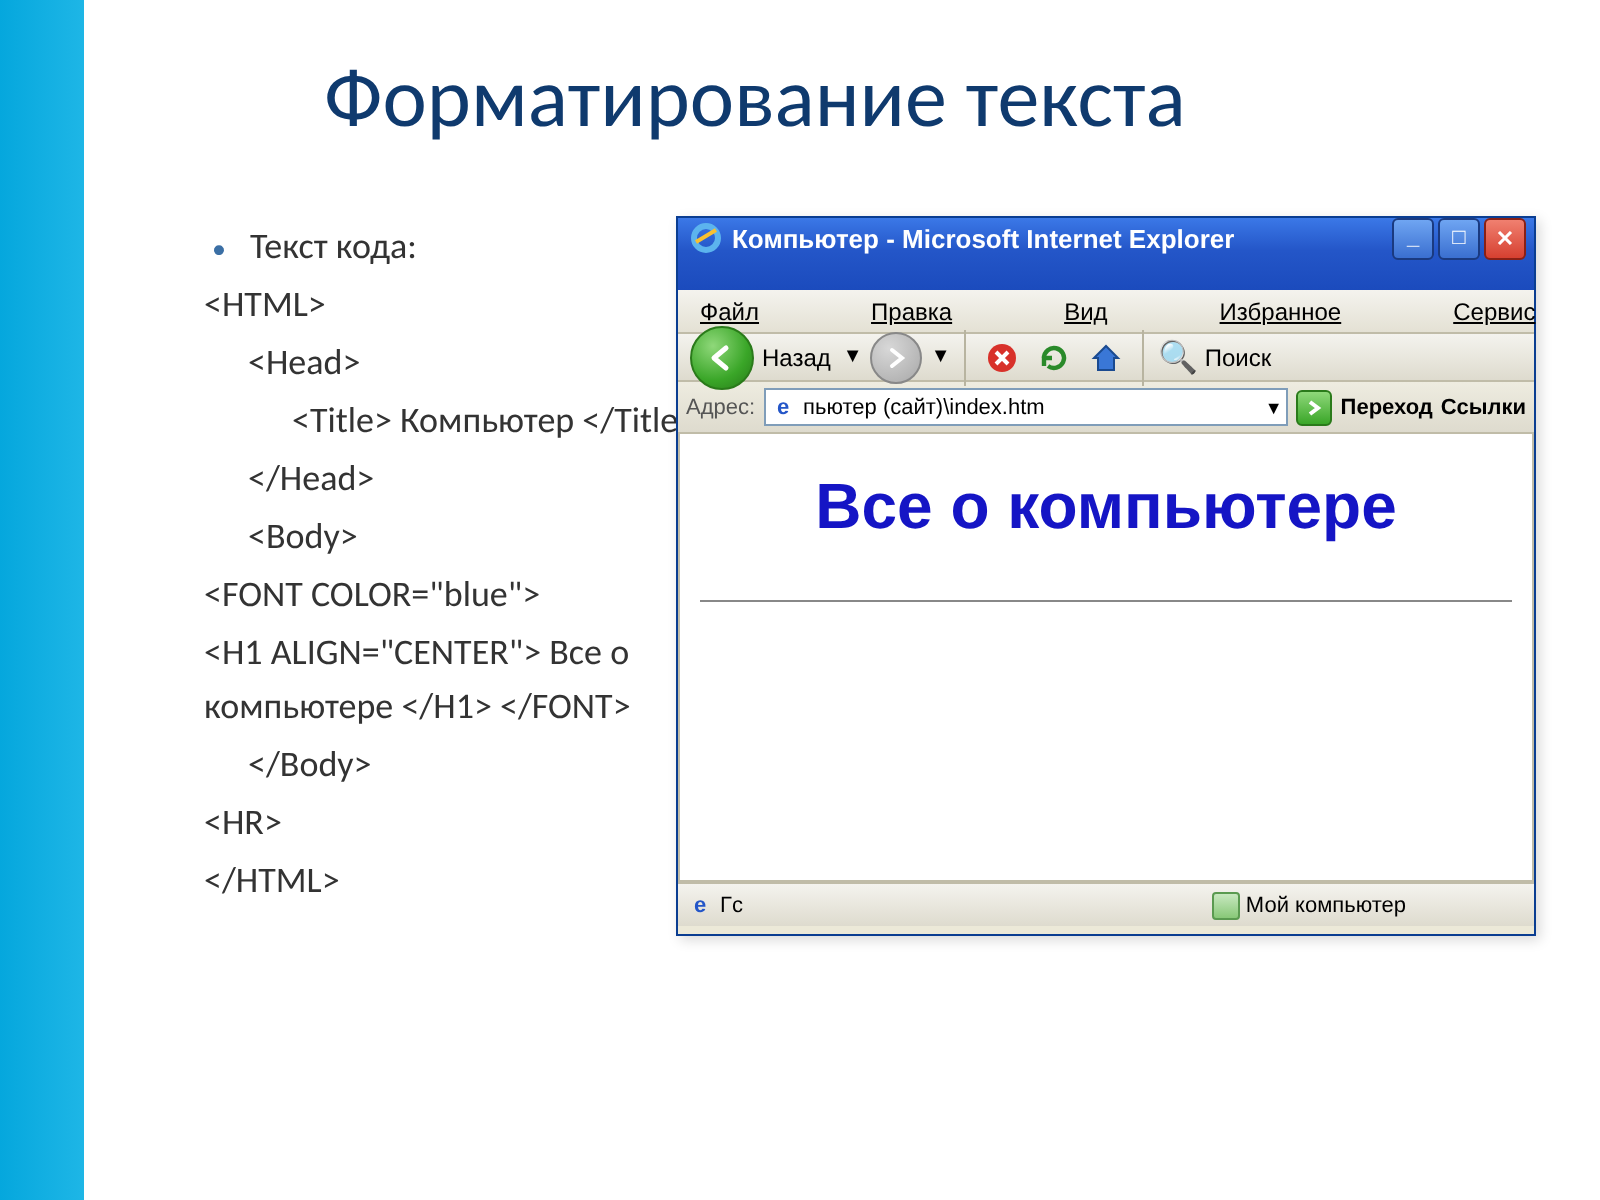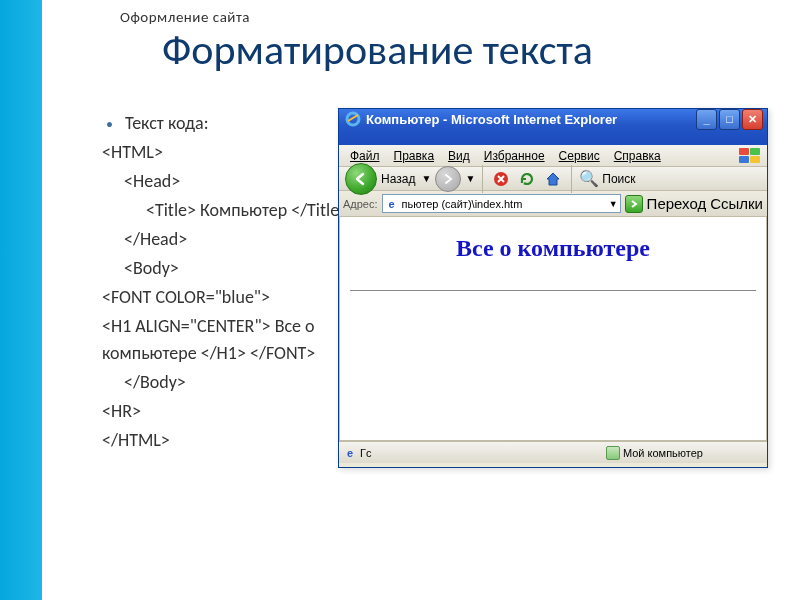--- a/index.html
+++ b/index.html
@@ -16,58 +16,57 @@
   .indent2 { padding-left: 44px; }
   .ie-window { position: absolute; left: 338px; top: 108px; width: 430px; height: 360px; border: 1px solid #0a3d91; background: #ece9d8; font-family: Tahoma, sans-serif; font-size: 12px; box-shadow: 2px 2px 6px rgba(0,0,0,0.15); }
   .titlebar { height: 36px; background: linear-gradient(to bottom, #3b78e7 0%, #2456c8 45%, #1b4bbd 100%); display: flex; align-items: center; padding: 0 4px 16px 6px; color: #fff; }
   .tb-icon { width: 16px; height: 16px; margin-right: 5px; display: flex; align-items: center; justify-content: center; }
   .tb-icon svg { width: 16px; height: 16px; }
   .tb-title { flex: 1; font-weight: bold; font-size: 13px; white-space: nowrap; overflow: hidden; }
   .tb-btns { display: flex; gap: 2px; }
   .tb-btn { width: 21px; height: 21px; border-radius: 3px; display: flex; align-items: center; justify-content: center; font-family: Arial; font-size: 11px; font-weight: bold; }
   .tb-min, .tb-max { background: linear-gradient(to bottom,#6fa5f2,#3a6fd0); border: 1px solid #1a3a80; color: #fff; }
   .tb-close { background: linear-gradient(to bottom,#f08070,#d64030); border: 1px solid #8a2015; color: #fff; }
-  .menubar { height: 22px; background: linear-gradient(to bottom,#f4f3ee,#e4e1d4); border-bottom: 1px solid #c0bca8; display: flex; align-items: center; padding-left: 4px; }
+  .menubar { height: 22px; background: linear-gradient(to bottom,#f4f3ee,#e4e1d4); border-bottom: 1px solid #c0bca8; display: flex; align-items: center; padding-left: 4px; gap: 42px; }
   .menu-item { padding: 2px 7px; color: #000; }
   .menu-item u { text-decoration: underline; }
   .win-logo { margin-left: auto; margin-right: 4px; width: 24px; height: 18px; display: flex; flex-wrap: wrap; gap: 1px; align-content: center; }
   .win-logo span { width: 10px; height: 7px; border-radius: 1px; }
   .wl-r { background: #e84c3d; } .wl-g { background: #4cc24a; } .wl-b { background: #3a77d6; } .wl-y { background: #f4c430; }
   .toolbar { height: 24px; background: linear-gradient(to bottom,#f4f3ee,#dedbce); border-bottom: 1px solid #c0bca8; display: flex; align-items: center; padding: 0 6px; gap: 4px; }
   .back-btn { width: 32px; height: 32px; border-radius: 50%; background: radial-gradient(circle at 35% 30%, #8fd87a, #3aa628 60%, #267a18); border: 1px solid #2a7a1a; display: flex; align-items: center; justify-content: center; color: #fff; font-size: 18px; }
   .back-label { color: #000; margin-right: 2px; }
   .mini-arrow { width: 10px; color: #000; font-size: 10px; }
   .fwd-btn { width: 26px; height: 26px; border-radius: 50%; background: radial-gradient(circle at 35% 30%, #d8d8d8, #a8a8a8); border: 1px solid #888; display: flex; align-items: center; justify-content: center; color: #666; font-size: 14px; }
   .sep { width: 1px; height: 28px; background: #b8b4a0; margin: 0 3px; }
   .tool-icon { width: 22px; height: 22px; display: flex; align-items: center; justify-content: center; }
   .search-group { display: flex; align-items: center; gap: 3px; }
   .mag-icon { font-size: 16px; }
   .addrbar { height: 26px; background: linear-gradient(to bottom,#eeece0,#dedbce); border-bottom: 1px solid #c0bca8; display: flex; align-items: center; padding: 0 4px; gap: 4px; }
   .addr-label { color: #555; font-size: 11px; }
   .addr-field { flex: 1; height: 19px; background: #fff; border: 1px solid #7f9db9; display: flex; align-items: center; padding: 0 2px; gap: 3px; font-size: 11px; overflow: hidden; }
   .addr-ie { width: 14px; height: 14px; display: flex; align-items: center; justify-content: center; color: #2456c8; font-weight: bold; font-size: 11px; }
   .addr-dd { margin-left: auto; font-size: 9px; color: #000; }
   .go-btn { width: 18px; height: 18px; border-radius: 3px; background: linear-gradient(to bottom,#8fd87a,#3aa628); border: 1px solid #2a7a1a; display: flex; align-items: center; justify-content: center; color: #fff; font-size: 11px; }
-  .go-label, .links-label { font-size: 15px; color: #000; }
+  .go-label, .links-label { font-size: 11px; color: #000; font-weight: bold; }
   .page-area { height: 224px; background: #fff; border: 1px solid #c0bca8; border-top: none; padding: 18px 10px; }
-  .page-h1 { font-family: Liberation Serif, serif; font-size: 24px; font-weight: bold; color: #1515c5; text-align: center; }
+  .page-h1 { font-family: Liberation Sans, sans-serif; font-size: 32px; font-weight: bold; color: #1515c5; text-align: center; }
   .page-area hr { margin-top: 28px; border: none; border-top: 1px solid #888; }
   .statusbar { height: 22px; background: linear-gradient(to bottom,#f4f3ee,#dedbce); border-top: 1px solid #c0bca8; display: flex; align-items: center; padding: 0 4px; font-size: 11px; }
   .status-left { display: flex; align-items: center; gap: 3px; flex: 1; }
   .status-ie { width: 14px; height: 14px; color: #2456c8; font-weight: bold; display: flex; align-items: center; justify-content: center; }
   .status-zone { display: flex; align-items: center; gap: 3px; margin-left: auto; padding-right: 60px; }
   .zone-icon { width: 14px; height: 14px; background: linear-gradient(to bottom,#c8e8c0,#88c878); border: 1px solid #5a9a50; border-radius: 2px; }
 </style>
 </head>
 <body>
 
 <div class="sidebar-strip"></div>
 
 <div class="slide">
-  <div class="pretitle">Оформление   сайта</div>
   <div class="title">Форматирование текста</div>
 
   <div class="content">
     <div class="bullet-row">
       <span class="bullet-dot">•</span>
       <span>Текст кода:</span>
     </div>
     <div class="code-line">&lt;HTML&gt;</div>
     <div class="code-line indent1">&lt;Head&gt;</div>
     <div class="code-line indent2">&lt;Title&gt; Компьютер &lt;/Title&gt;</div>

